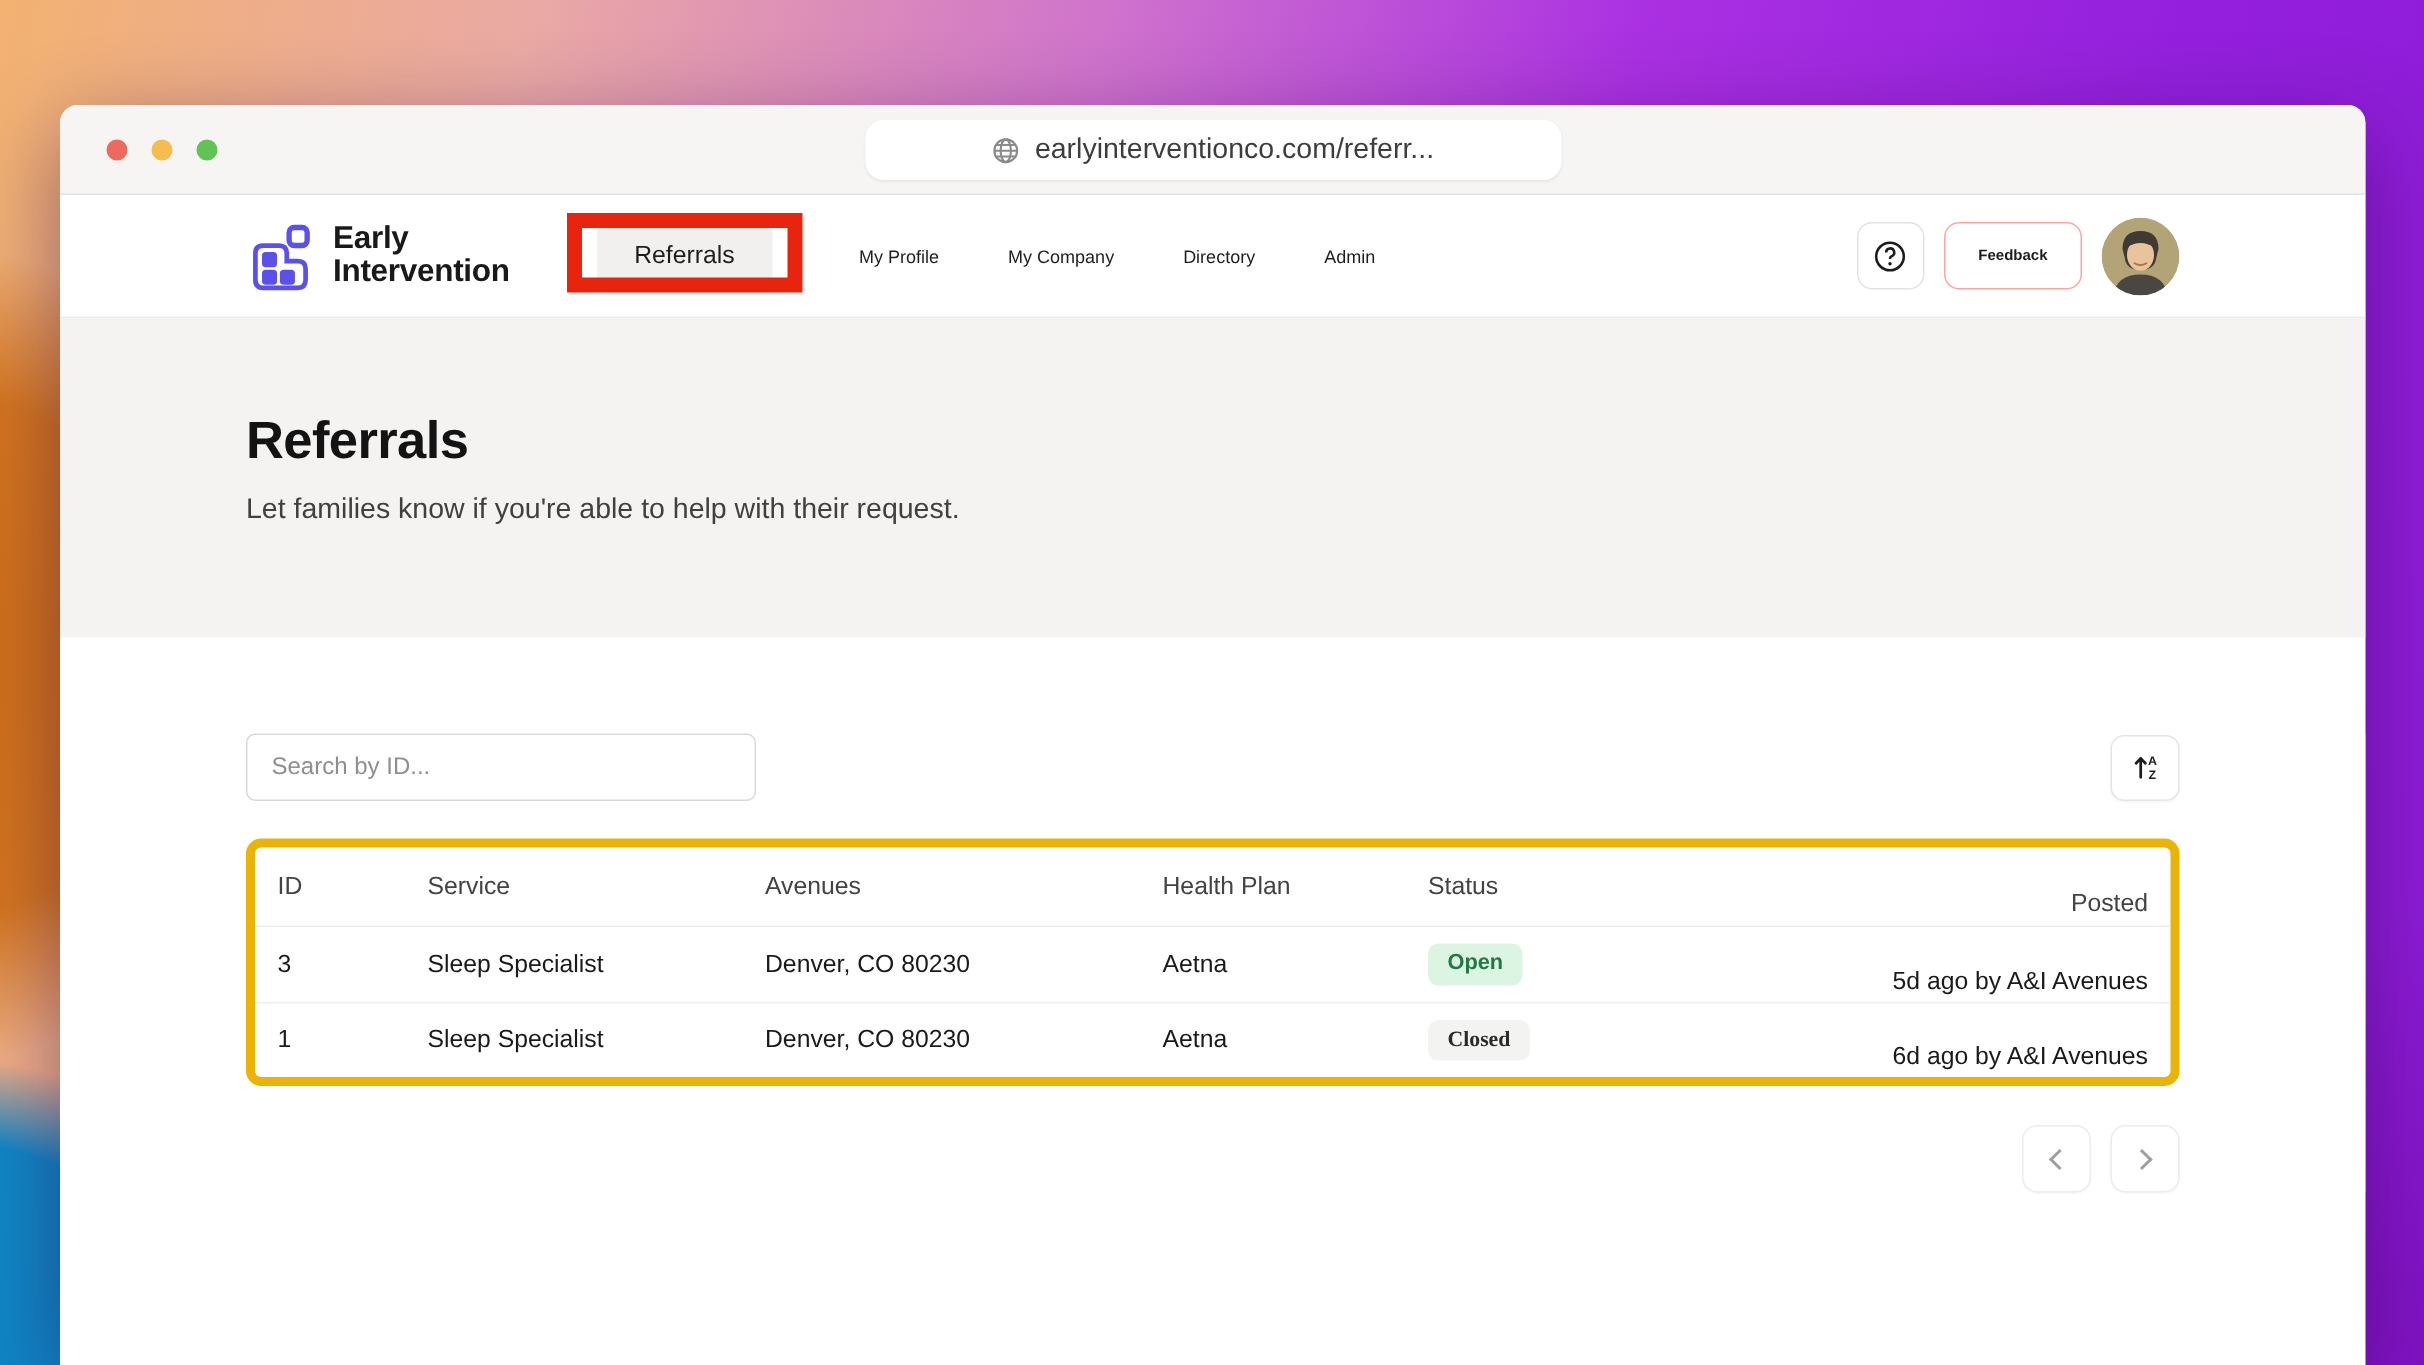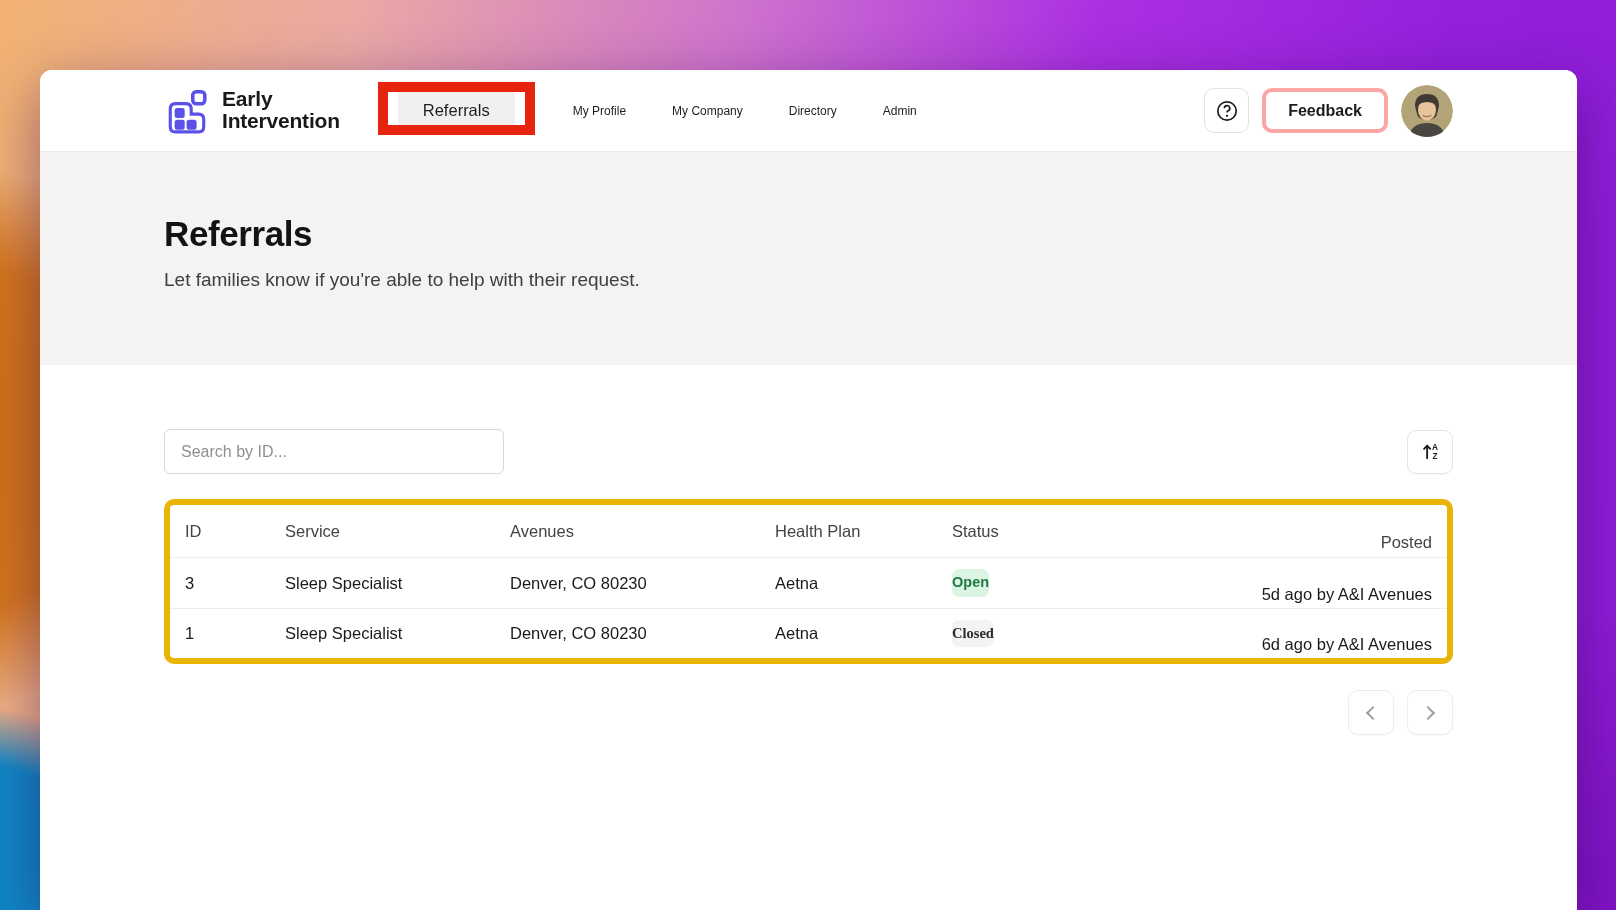--- a/index.html
+++ b/index.html
@@ -58,22 +58,22 @@
   .annotation-red {
     position:absolute; left:-20px; right:-20px; top:-19px; bottom:-15px;
     border:10px solid #e7240d; pointer-events:none; z-index:5;
   }
   .nav-right { margin-left:auto; display:flex; align-items:center; gap:13px; }
   .help-btn {
     width:45px; height:45px; border:1px solid #e3e2e0; border-radius:10px;
     background:#fff; display:flex; align-items:center; justify-content:center; cursor:pointer;
   }
   .feedback-btn {
-    height:45px; padding:0 22px; border:4px solid #fca5a5; border-radius:10px;
-    background:#fff; font-size:16px; font-weight:600; color:#1c1c1c;
+    height:45px; padding:0 22px; border:1px solid #fca5a5; border-radius:10px;
+    background:#fff; font-size:10px; font-weight:600; color:#1c1c1c;
     display:flex; align-items:center; cursor:pointer;
     font-family:"Liberation Sans","DejaVu Sans",sans-serif;
   }
   .avatar { width:52px; height:52px; border-radius:50%; overflow:hidden; cursor:pointer; flex:0 0 auto; }
 
   
   .hero { height:213px; background:#f4f3f1; padding:62px 124px 0; }
   .hero h1 { font-size:35px; font-weight:800; color:#131313; letter-spacing:-.4px; }
   .hero p { margin-top:15px; font-size:19px; color:#404040; }
 
@@ -100,21 +100,21 @@
     display:grid;
     grid-template-columns:100px 225px 265px 177px 190px 1fr;
     align-items:center; height:50px; padding:0 15px;
   }
   .trow.head { height:53px; border-bottom:1px solid #ededeb; }
   .trow.body + .trow.body { border-top:1px solid #ededeb; }
   .th { font-size:16.5px; font-weight:400; color:#434343; }
   .td { font-size:16.5px; color:#1a1a1a; }
   .th.right, .td.right { text-align:right; padding-right:0;margin-top:22px; }
   .badge {
-    display:inline-block; padding:5px 0; border-radius:7px;
+    display:inline-block; padding:5px 13px; border-radius:7px;
     font-size:14.5px; font-weight:600; line-height:1.2;
   }
   .badge.open { background:#dcf5e2; color:#217a45; }
   .badge.closed { background:#f3f3f1; color:#2b2b2b;font-family:Liberation Serif, serif; }
 
   .pagination { margin-top:26px; display:flex; justify-content:flex-end; gap:13px; }
   .page-btn {
     width:46px; height:45px; border:1px solid #ececea; border-radius:10px; background:#fff;
     display:flex; align-items:center; justify-content:center; cursor:pointer;
     box-shadow:0 1px 1px rgba(0,0,0,.03);
@@ -122,20 +122,35 @@
   .chev { width:10px; height:10px; border-top:2.5px solid #9e9e9e; border-right:2.5px solid #9e9e9e; }
   .chev.left  { transform:rotate(-135deg); margin-left:4px; }
   .chev.right { transform:rotate(45deg);  margin-right:4px; }
 </style>
 </head>
 <body>
 
 <div class="desktop">
   <div class="window">
 
+    <div class="chrome">
+      <div class="lights">
+        <span class="light red"></span>
+        <span class="light yellow"></span>
+        <span class="light green"></span>
+      </div>
+      <div class="urlbar">
+        <svg class="globe" viewBox="0 0 20 20" fill="none" stroke="currentColor" stroke-width="1.5">
+          <circle cx="10" cy="10" r="8"></circle>
+            <ellipse cx="10" cy="10" rx="3.6" ry="8"></ellipse>
+          <path d="M2 10h16M3.2 6h13.6M3.2 14h13.6"></path>
+        </svg>
+        <span>earlyinterventionco.com/referr...</span>
+      </div>
+    </div>
 
     <div class="topnav">
       <div class="brand">
         <svg width="46" height="46" viewBox="0 0 44 44">
           <path d="M11 15 H21 Q26 15 26 20 V25 H33 Q38 25 38 30 V37 Q38 42 33 42 H11 Q6 42 6 37 V20 Q6 15 11 15 Z" fill="none" stroke="#5b51e9" stroke-width="3"></path>
           <rect x="10.2" y="19.2" width="9.6" height="9.6" rx="2.4" fill="#5b51e9"></rect>
           <rect x="10.2" y="30.4" width="9.6" height="9.6" rx="2.4" fill="#5b51e9"></rect>
           <rect x="21.6" y="30.4" width="9.6" height="9.6" rx="2.4" fill="#5b51e9"></rect>
           <rect x="27.5" y="3.5" width="11.5" height="11.5" rx="3.2" fill="#ffffff" stroke="#5b51e9" stroke-width="3.4"></rect>
         </svg>

